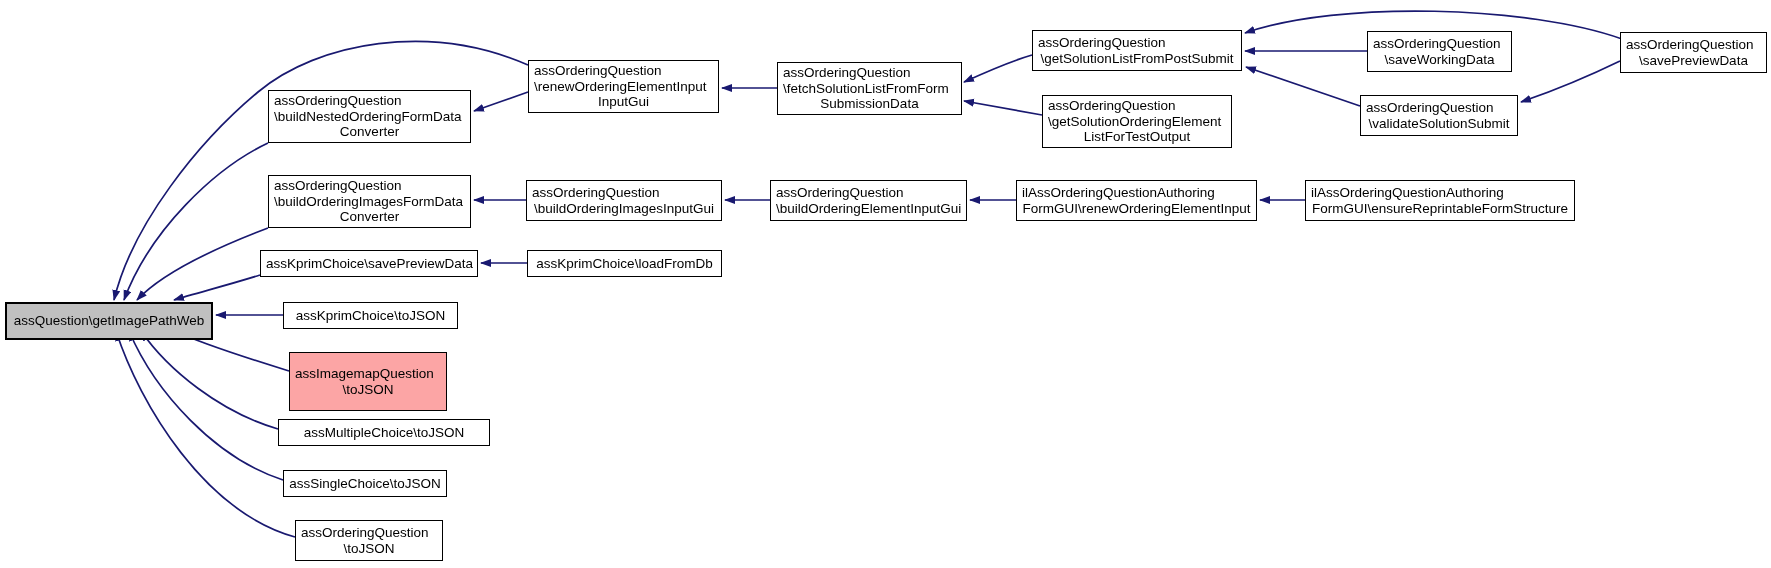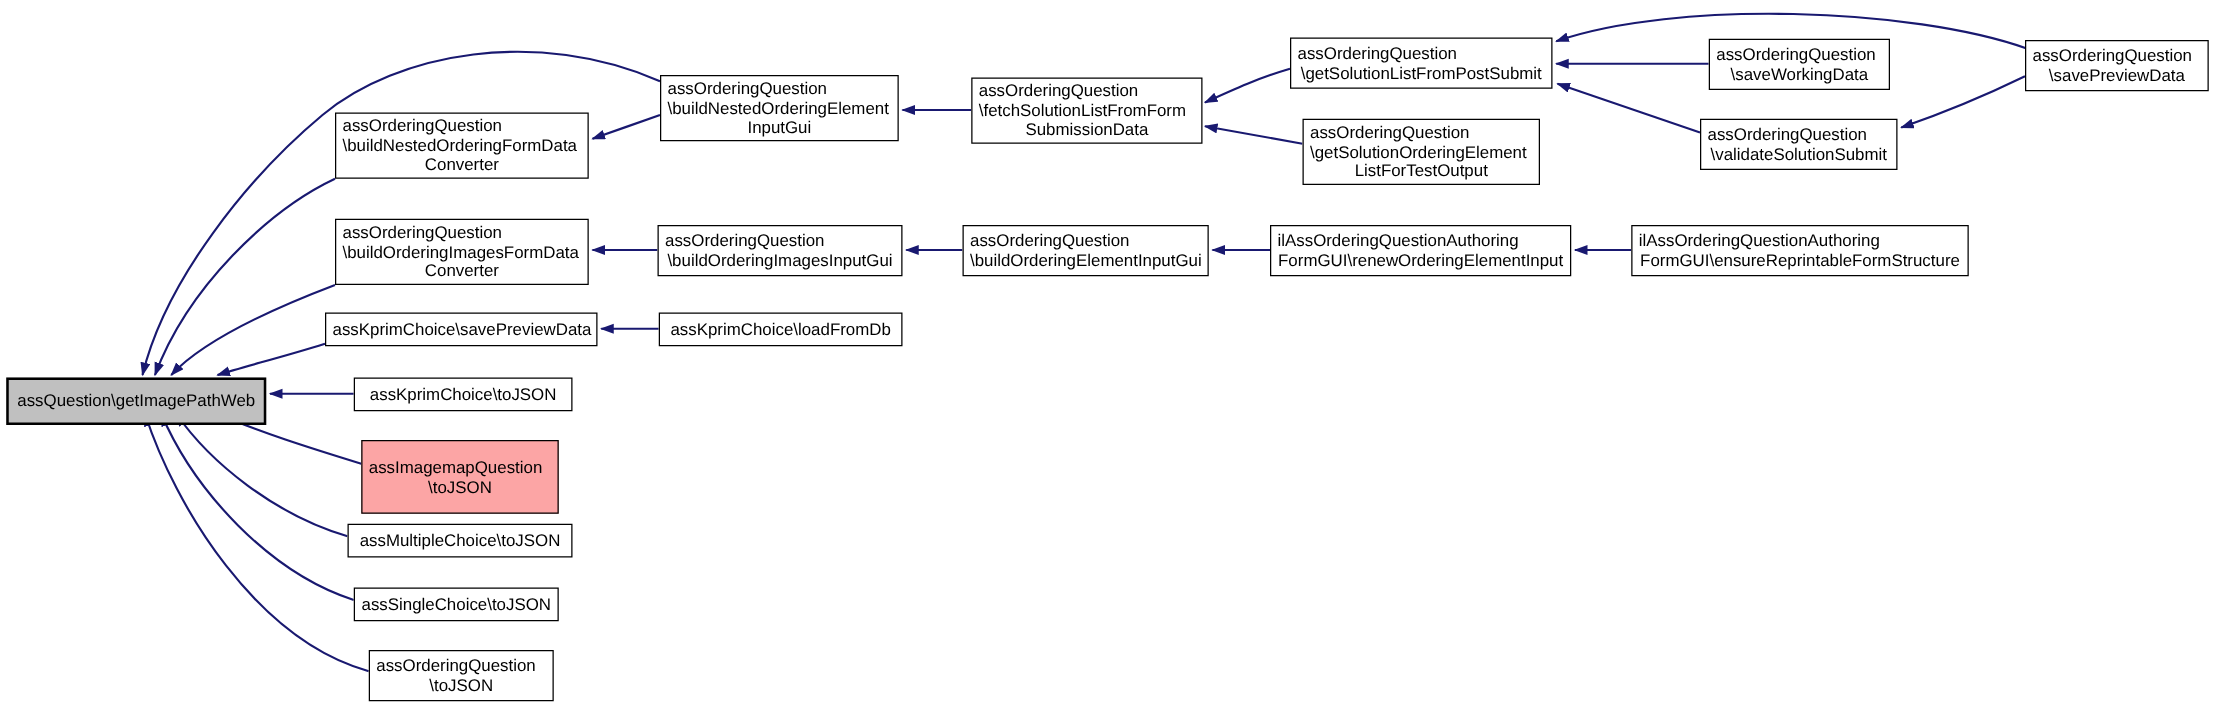--- a/index.html
+++ b/index.html
@@ -73,33 +73,33 @@
       <div class="node" style="left: 260px; top: 250px; width: 218px; height: 27px; background: rgb(255, 255, 255); border-color: rgb(0, 0, 0);">
         <div class="ln cen">assKprimChoice\savePreviewData</div>
       </div>
       <div class="node" style="left: 283px; top: 302px; width: 175px; height: 27px; background: rgb(255, 255, 255); border-color: rgb(0, 0, 0);">
         <div class="ln cen">assKprimChoice\toJSON</div>
       </div>
       <div class="node" style="left: 289px; top: 352px; width: 158px; height: 59px; background: #fca5a5; border-color: rgb(0, 0, 0);">
         <div class="ln">assImagemapQuestion</div>
         <div class="ln cen">\toJSON</div>
       </div>
-      <div class="node" style="left: 278px; top: 419px; width: 180px; height: 27px; background: rgb(255, 255, 255); border-color: rgb(0, 0, 0);">
+      <div class="node" style="left: 278px; top: 419px; width: 212px; height: 27px; background: rgb(255, 255, 255); border-color: rgb(0, 0, 0);">
         <div class="ln cen">assMultipleChoice\toJSON</div>
       </div>
       <div class="node" style="left: 283px; top: 470px; width: 164px; height: 27px; background: rgb(255, 255, 255); border-color: rgb(0, 0, 0);">
         <div class="ln cen">assSingleChoice\toJSON</div>
       </div>
       <div class="node" style="left: 295px; top: 520px; width: 148px; height: 41px; background: rgb(255, 255, 255); border-color: rgb(0, 0, 0);">
         <div class="ln">assOrderingQuestion</div>
         <div class="ln cen">\toJSON</div>
       </div>
       <div class="node" style="left: 528px; top: 60px; width: 191px; height: 53px; background: rgb(255, 255, 255); border-color: rgb(0, 0, 0);">
         <div class="ln">assOrderingQuestion</div>
-        <div class="ln">\buildNestedOrderingElement</div>
+        <div class="ln">\renewOrderingElementInput</div>
         <div class="ln cen">InputGui</div>
       </div>
       <div class="node" style="left: 526px; top: 180px; width: 196px; height: 41px; background: rgb(255, 255, 255); border-color: rgb(0, 0, 0);">
         <div class="ln">assOrderingQuestion</div>
         <div class="ln cen">\buildOrderingImagesInputGui</div>
       </div>
       <div class="node" style="left: 527px; top: 250px; width: 195px; height: 27px; background: rgb(255, 255, 255); border-color: rgb(0, 0, 0);">
         <div class="ln cen">assKprimChoice\loadFromDb</div>
       </div>
       <div class="node" style="left: 777px; top: 62px; width: 185px; height: 53px; background: rgb(255, 255, 255); border-color: rgb(0, 0, 0);">

